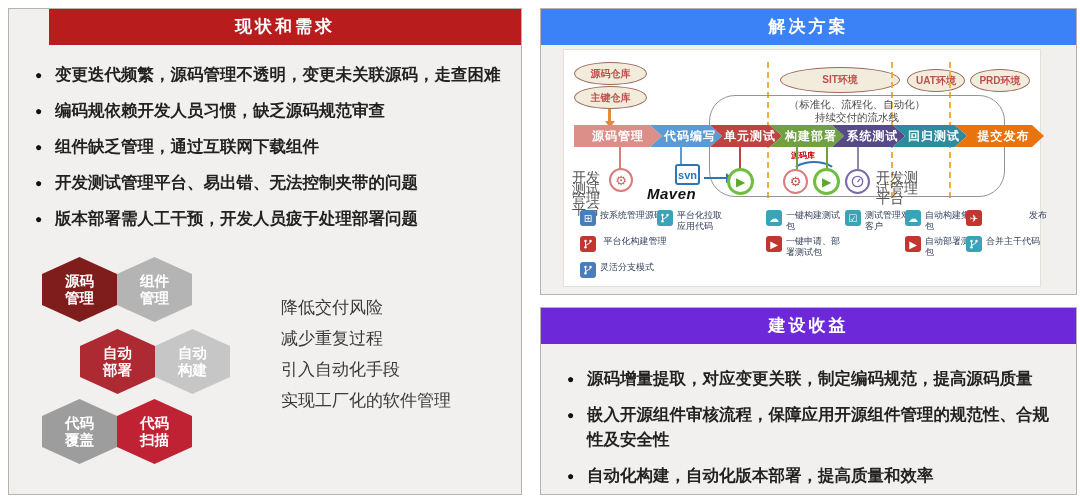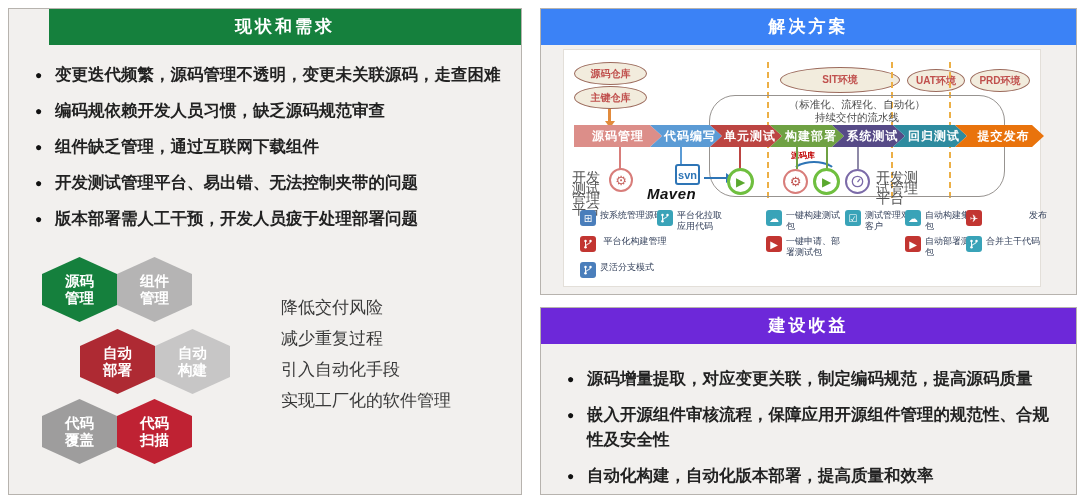--- a/index.html
+++ b/index.html
@@ -55,31 +55,31 @@
     background:#fff;box-sizing:border-box;}
   .maven{position:absolute;font-size:15px;font-weight:bold;font-style:italic;color:#141414;
     letter-spacing:0.5px;}
 </style>
 </head>
 <body>
 
 <div class="canvas">
 
   <section class="panel panel-status">
-    <header class="phead" style="background-color: #15803d; margin-left: 40px;">
+    <header class="phead" style="background-color: #b91c1c; margin-left: 40px;">
       <span>现状和需求</span>
     </header>
     <ul class="bullets">
       <li><span class="dot">●</span><span>变更迭代频繁，源码管理不透明，变更未关联源码，走查困难</span></li>
       <li><span class="dot">●</span><span>编码规依赖开发人员习惯，缺乏源码规范审查</span></li>
       <li><span class="dot">●</span><span>组件缺乏管理，通过互联网下载组件</span></li>
       <li><span class="dot">●</span><span>开发测试管理平台、易出错、无法控制夹带的问题</span></li>
       <li><span class="dot">●</span><span>版本部署需人工干预，开发人员疲于处理部署问题</span></li>
     </ul>
-    <div class="hex" style="left: 33px; top: 248px; background-color: #15803d;">源码
+    <div class="hex" style="left: 33px; top: 248px; background-color: #7f1d1d;">源码
 管理</div>
     <div class="hex" style="left: 108px; top: 248px; background-color: rgb(181, 180, 180);">组件
 管理</div>
     <div class="hex" style="left: 71px; top: 320px; background-color: rgb(174, 42, 51);">自动
 部署</div>
     <div class="hex" style="left: 146px; top: 320px; background-color: rgb(199, 198, 198);">自动
 构建</div>
     <div class="hex" style="left: 33px; top: 390px; background-color: rgb(158, 157, 157);">代码
 覆盖</div>
     <div class="hex" style="left: 108px; top: 390px; background-color: rgb(191, 34, 51);">代码

